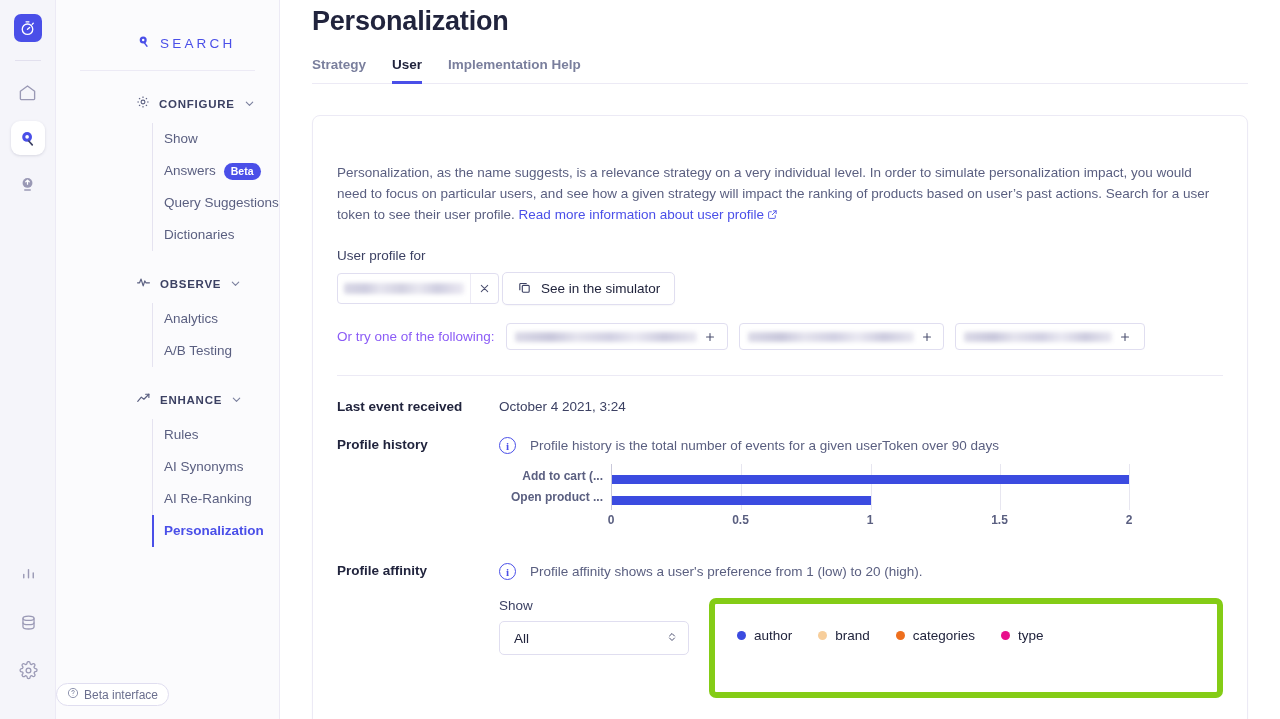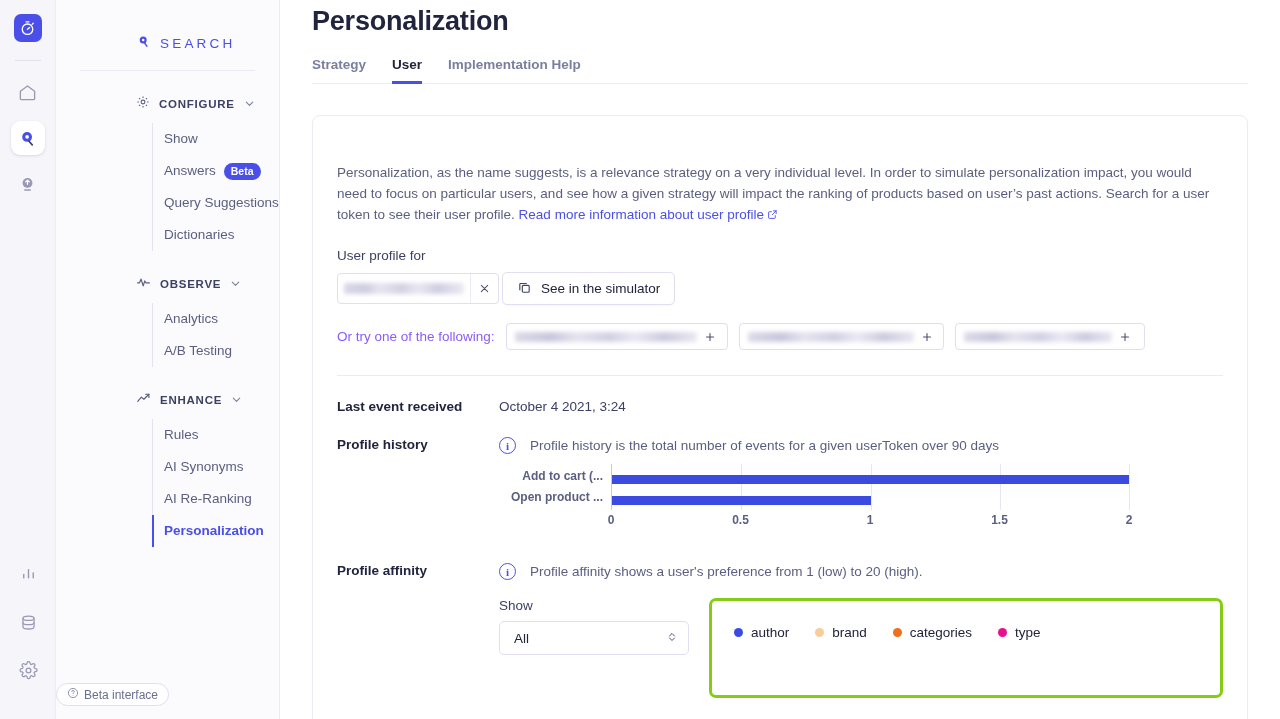--- a/index.html
+++ b/index.html
@@ -198,21 +198,21 @@
   .affinity-body { display: flex; gap: 10px; margin-top: 18px; margin-left: 162px; }
   .show-col { width: 195px; }
   .show-label { font-size: 13.5px; color: #3c4163; }
   .select {
     margin-top: 8px; height: 34px; width: 190px;
     border: 1px solid #e0def0; border-radius: 5px; background: #fff;
     display: flex; align-items: center; justify-content: space-between;
     padding: 0 10px 0 14px; font-size: 13.5px; color: #21243d; cursor: pointer;
   }
   .legend-panel {
-    flex: 1; border: 3px solid #84cc16; border-radius: 7px; background: #fff;
+    flex: 1; border: 6px solid #84cc16; border-radius: 7px; background: #fff;
     padding: 24px 22px 20px 22px; min-height: 100px; margin-left: 5px;
   }
   .legend { display: flex; align-items: center; gap: 26px; }
   .legend-item { display: flex; align-items: center; gap: 8px; font-size: 13.5px; color: #21243d; }
   .dot { width: 9px; height: 9px; border-radius: 50%; }
 </style>
 </head>
 <body>
 
 <div class="app">

